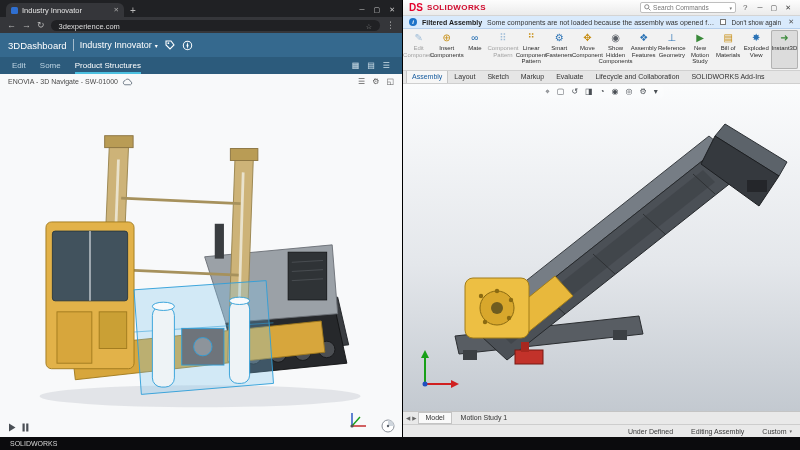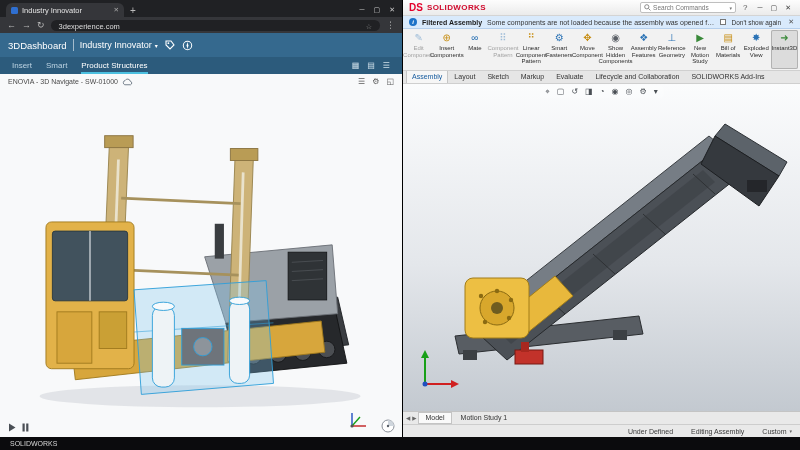--- a/index.html
+++ b/index.html
@@ -131,22 +131,22 @@
         </span>
         <span class="hic">
           <svg width="11" height="11" viewBox="0 0 12 12">
               <circle cx="6" cy="6" r="4.6" fill="none" stroke="#fff" stroke-width="1.1"></circle>
               <path d="M6 2.2 L7 6 L6 9.8 L5 6 Z" fill="#fff"></path>
             </svg>
         </span>
       </div>
       <div class="subnav">
         <div id="bnav" style="display:flex;gap:14px;">
-            <span class="bnav-tab">Insert</span>
-            <span class="bnav-tab">Smart</span>
+            <span class="bnav-tab">Edit</span>
+            <span class="bnav-tab">Some</span>
             <span class="bnav-tab active">Product Structures</span>
           </div>
         <div class="bnav-right" id="bnav-icons">
             <span class="bnav-ic">▦</span>
             <span class="bnav-ic">▤</span>
             <span class="bnav-ic">☰</span>
           </div>
       </div>
 
       <div class="viewer">

